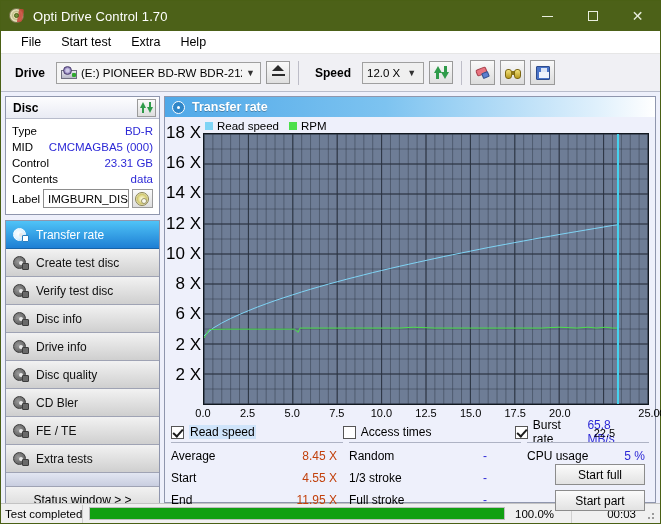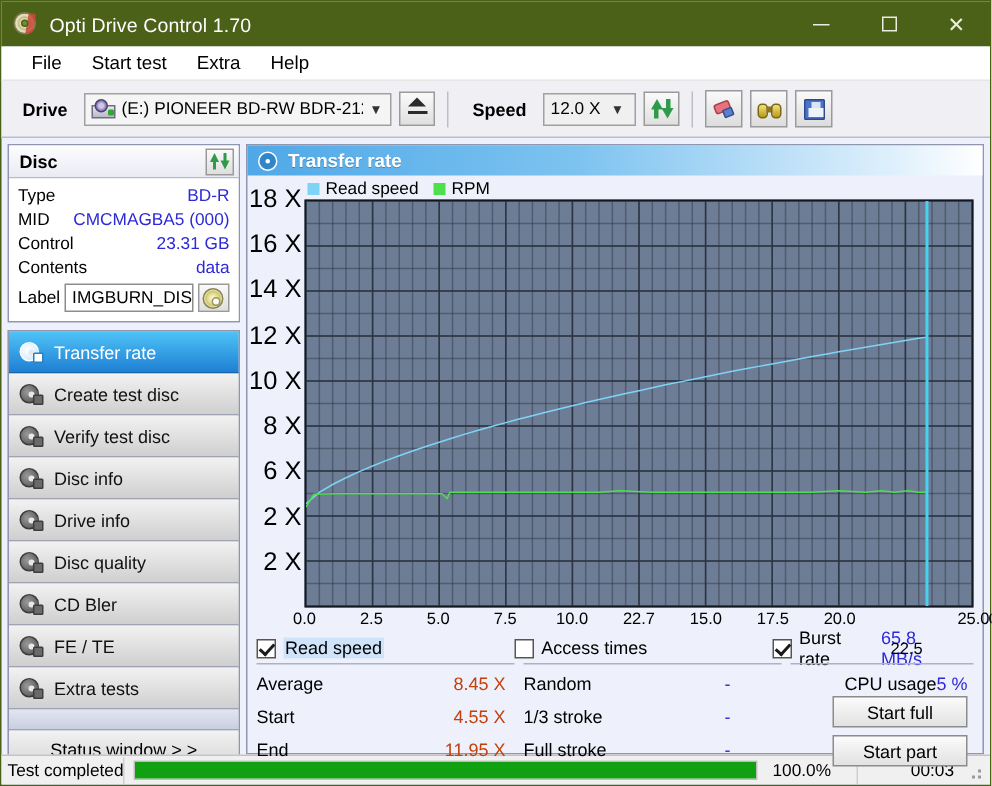--- a/index.html
+++ b/index.html
@@ -233,21 +233,21 @@
   .scol.b { width:178px; }
   .srow { display:flex; justify-content:space-between; height:15px; align-items:center;}
   .srow .k{color:#000;}
   .srow .v{color:#c2410c; padding-right:12px;}
   .srow .v.dash{color:#2d29d6; padding-right:40px;}
   .btncol { display:flex; flex-direction:column; gap:5px; align-items:flex-end; padding-right:4px;}
   .act-btn {
     width:90px;height:21px;background:linear-gradient(#fbfbfb,#e2e2e2);
     border:1px solid #8c8c8c; font-size:12px; display:flex;align-items:center;justify-content:center;
   }
-  .stats-right { display:flex; flex-direction:column; flex:1 1 auto;align-items:flex-end; }
+  .stats-right { display:flex; flex-direction:column; flex:1 1 auto; }
   .cpu-row { display:flex; justify-content:space-between; font-size:12px; height:15px; align-items:center; padding-right:4px;}
   
   .statusbar {
     height:20px; flex:0 0 20px; background:#f0f0f0; border-top:1px solid #c3c3c3;
     display:flex; align-items:center; font-size:11.5px;
   }
   .sb-text { padding-left:4px; width:auto; }
   .sb-sep { width:1px; height:18px; background:#d0d0d0; }
   .sb-prog-wrap { flex:1 1 auto; padding:0 6px; display:flex; align-items:center; }
   .sb-prog { flex:1 1 auto; height:13px; background:#ffffff; border:1px solid #bdbdbd; position:relative; }
@@ -576,21 +576,21 @@
                 <polyline points="0,75.55555555555556 1.2,72.38888888888889 4.8,72.27777777777777 8,72.27777777777777 12,72.27777777777777 16,72.27777777777777 20.4,72.27777777777777 21.2,73.44444444444444 21.6,71.88888888888889 28.000000000000004,71.88888888888889 36,71.88888888888889 44,71.88888888888889 47.2,71.55555555555556 52,71.88888888888889 60,71.88888888888889 68,71.88888888888889 76,71.88888888888889 80,71.55555555555556 84,71.88888888888889 86.4,71.55555555555556 88.4,71.88888888888889 90.4,71.55555555555556 92,71.88888888888889 93.24,71.88888888888889" fill="none" stroke="#4ce04c" stroke-width="1" vector-effect="non-scaling-stroke"></polyline>
                 <line x1="93.24" y1="0" x2="93.24" y2="100" stroke="#45d3f0" vector-effect="non-scaling-stroke" stroke-width="2"></line>
               </svg>
           </div>
           <div class="xlabels" id="xlabels">
               <div class="xlab" style="left: 0%;">0.0</div>
               <div class="xlab" style="left: 10%;">2.5</div>
               <div class="xlab" style="left: 20%;">5.0</div>
               <div class="xlab" style="left: 30%;">7.5</div>
               <div class="xlab" style="left: 40%;">10.0</div>
-              <div class="xlab" style="left: 50%;">22.7</div>
+              <div class="xlab" style="left: 50%;">12.5</div>
               <div class="xlab" style="left: 60%;">15.0</div>
               <div class="xlab" style="left: 70%;">17.5</div>
               <div class="xlab" style="left: 80%;">20.0</div>
               <div class="xlab" style="left: 90%; margin-top: 20px;">22.5</div>
               <div class="xlab" style="left: 100%;">25.0</div>
               <div class="xlab" style="left: 104%;">GB</div>
             </div>
         </div>
       </div>
 

